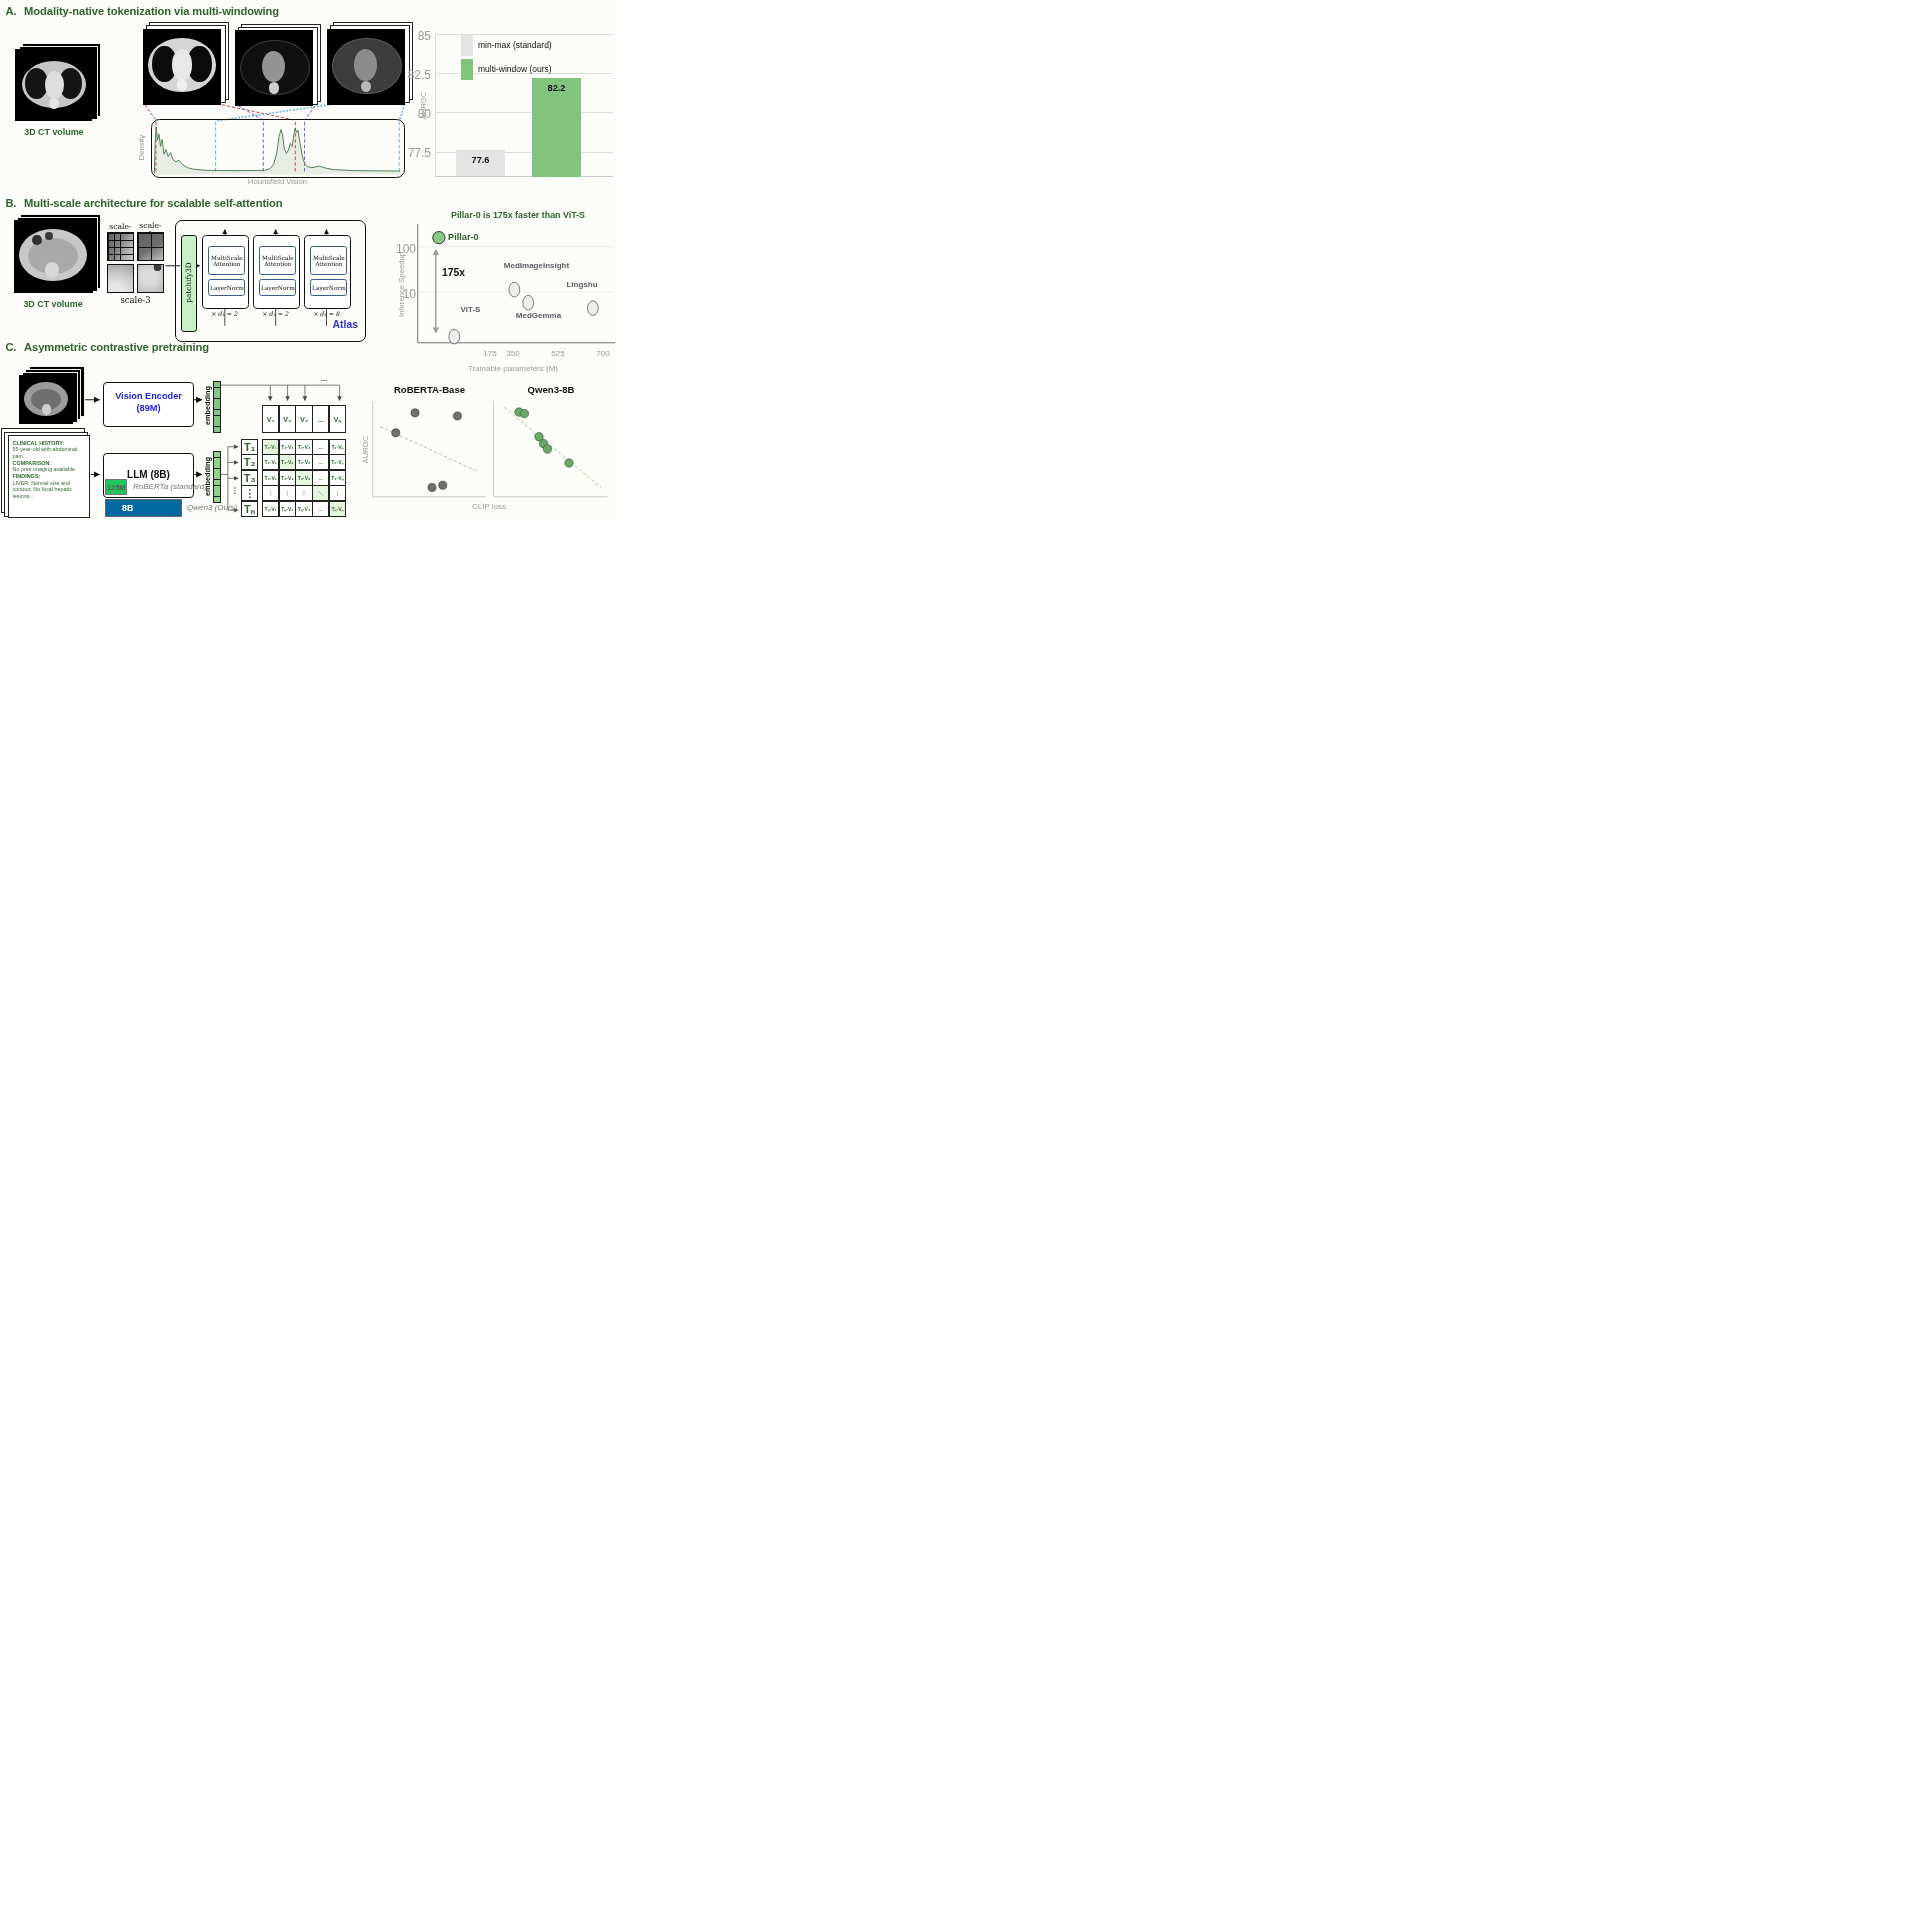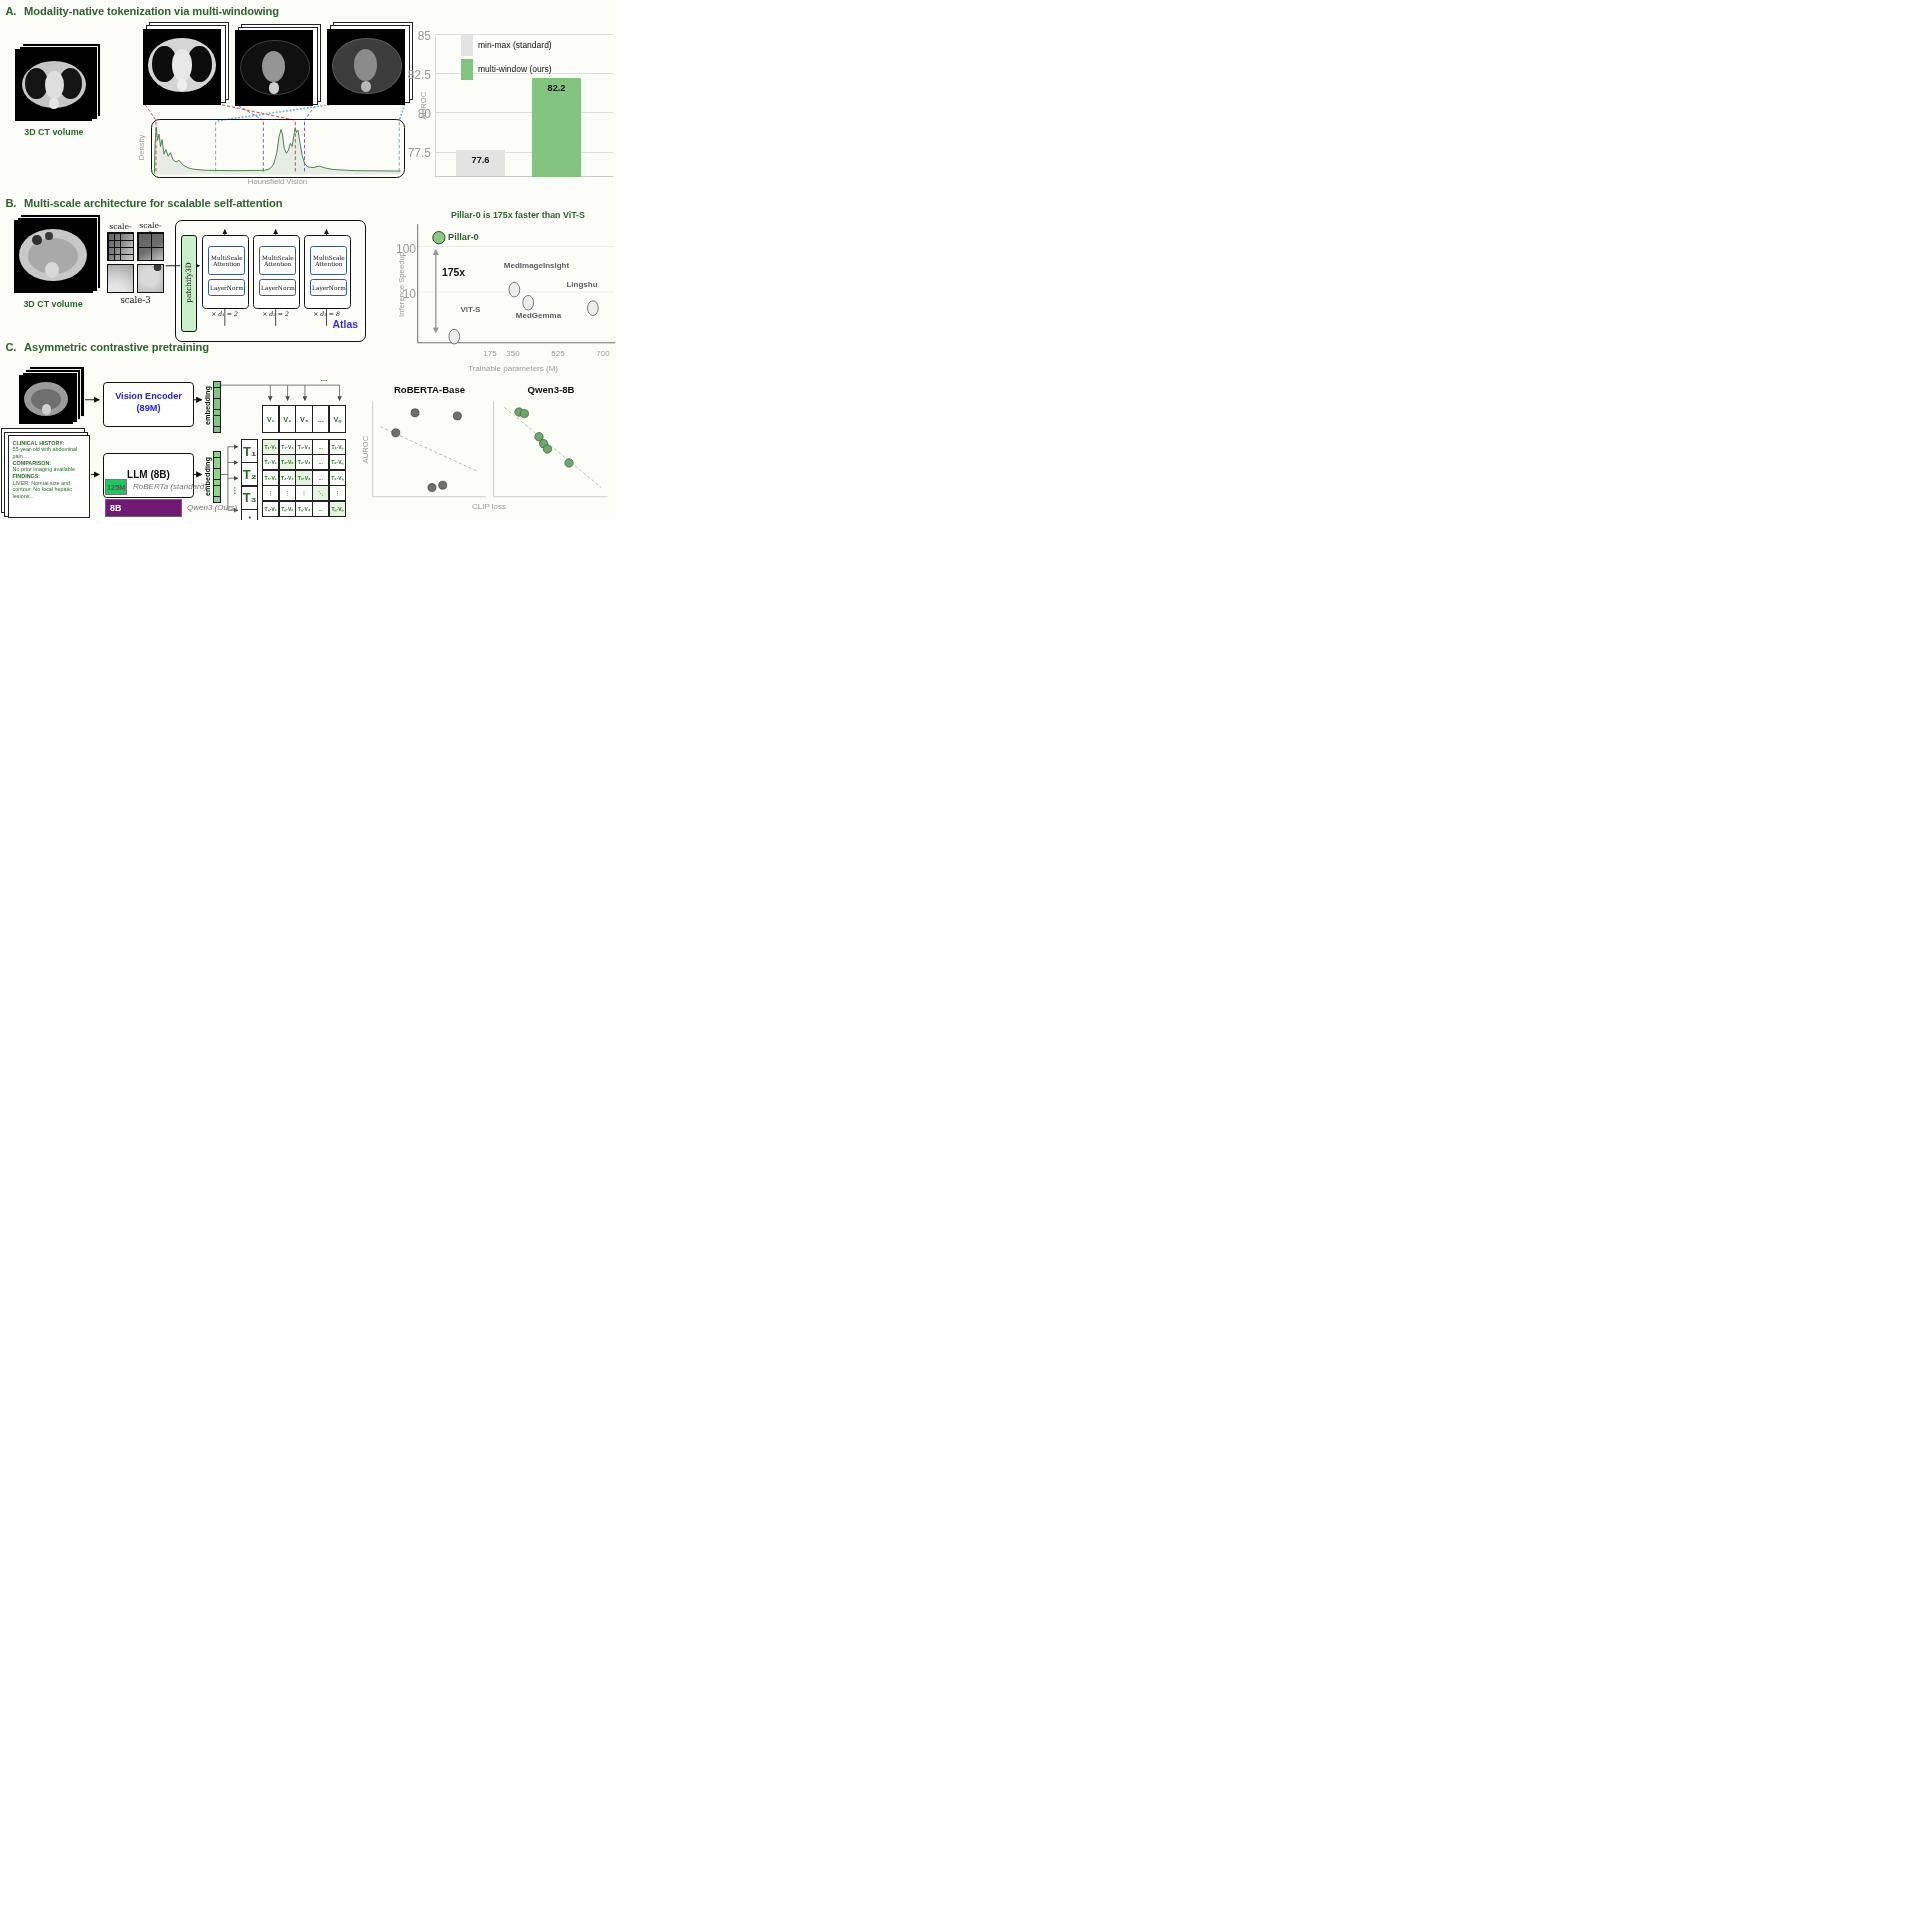--- a/index.html
+++ b/index.html
@@ -26,21 +26,21 @@
   .block{position:absolute;border:1px solid #111;border-radius:4.6px;background:#fff}
   .inbox{position:absolute;border:0.6px solid #3a5a8c;border-radius:2.7px;background:#fff;
          font-family:"DejaVu Serif",serif;font-size:5.8px;text-align:center;display:flex;align-items:center;justify-content:center}
   .depth{position:absolute;font-family:"DejaVu Serif",serif;font-style:italic;font-size:6.2px;text-align:center;width:45px}
   .cell{display:flex;align-items:center;justify-content:center;border:0.6px solid #222;background:#fff;
         color:#2e6b2e;font-weight:600;margin-right:-0.6px;box-sizing:border-box}
   .mrow{display:flex;margin-bottom:-0.6px}
   .hl{background:#e6f6de}
   .vcell{width:17.3px;height:28px;font-size:7.3px}
   .mcell{width:17.3px;height:16px;font-size:5px}
-  .tcell{width:17.3px;height:24px;font-size:13px}
+  .tcell{width:17.3px;height:16px;font-size:11px}
   .embed{position:absolute;width:5.8px;border:0.6px solid #1d1d1d}
   .rep-h{font-weight:800}
 </style>
 </head>
 <body>
 
 <div id="canvas">
 
   <svg class="abs" style="left:0;top:0" width="616" height="520" viewBox="0 0 1600 1350">
     <defs>
@@ -338,21 +338,21 @@
   </div>
 
   <div class="abs" style="left:103px;top:453px;width:89px;height:43px;border:1.2px solid #111;border-radius:3.9px;background:#fff">
     <div style="text-align:center;margin-top:14.6px;font-weight:700;font-size:10px;color:#111">LLM (8B)</div>
   </div>
   <div class="vlabel" style="left:176px;top:472px;width:62px;color:#111;font-size:7.3px;font-weight:600">embedding</div>
   <div class="embed" style="left:213px;top:451px;height:50px;background:repeating-linear-gradient(to bottom,#92d28c 0 5px,#1d1d1d 5px 5.6px)"></div>
 
   <div class="abs" style="left:105px;top:479px;width:22.3px;height:16px;background:#22c55e;border:1px solid #777;box-sizing:border-box;display:flex;align-items:center;justify-content:center;font-weight:700;font-size:7.3px;color:#555">125M</div>
   <div class="abs ital" style="left:133px;top:482px;font-size:8px;color:#777;white-space:nowrap">RoBERTa (standard)</div>
-  <div class="abs" style="left:105px;top:499px;width:77px;height:17.7px;background:#701a75;border:1px solid #666;box-sizing:border-box;display:flex;align-items:center;padding-left:4px;font-weight:700;font-size:8.9px;color:#fff">8B</div>
+  <div class="abs" style="left:105px;top:499px;width:77px;height:17.7px;background:#0369a1;border:1px solid #666;box-sizing:border-box;display:flex;align-items:center;padding-left:16px;font-weight:700;font-size:8.9px;color:#fff">8B</div>
   <div class="abs ital" style="left:187px;top:503px;font-size:8px;color:#777;white-space:nowrap">Qwen3 (Ours)</div>
 
   <div class="abs" style="left:317px;top:374px;width:14px;text-align:center;font-size:7.7px;color:#2e6b2e;font-weight:600">...</div>
   <div class="abs mrow" style="left:262px;top:405px">
     <div class="cell vcell">V₁</div>
     <div class="cell vcell">V₂</div>
     <div class="cell vcell">V₃</div>
     <div class="cell vcell">...</div>
     <div class="cell vcell">Vₙ</div>
   </div>

